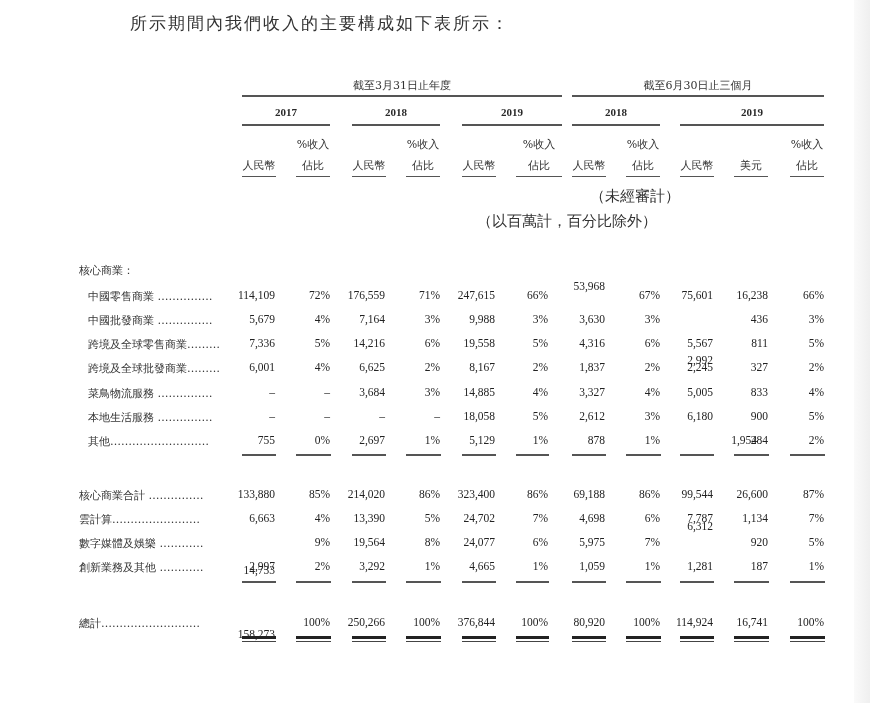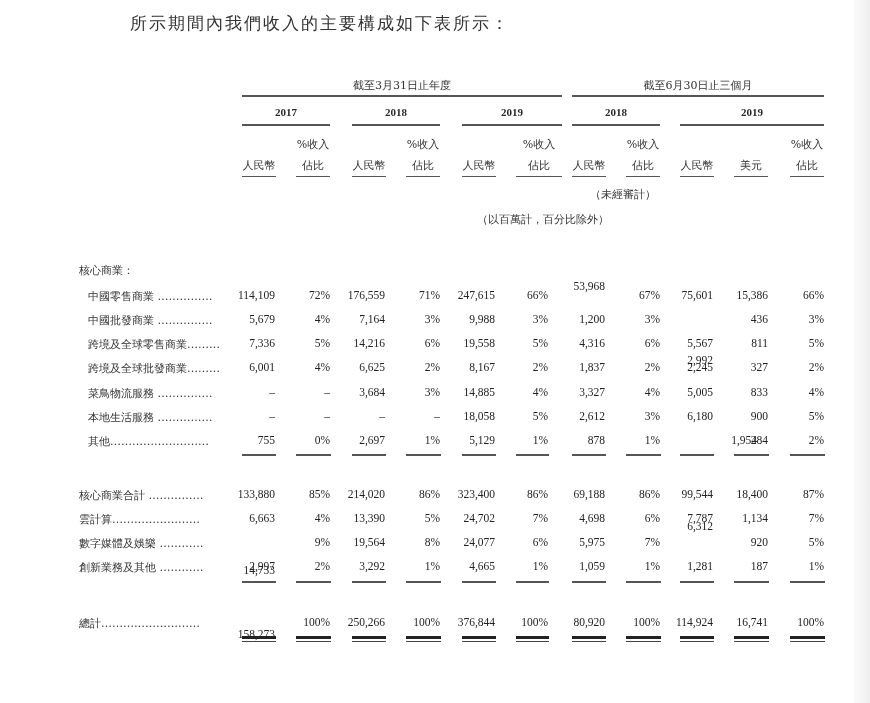--- a/index.html
+++ b/index.html
@@ -11,21 +11,21 @@
   }
   .edge { position:absolute; top:0; right:0; width:16px; height:703px;
     background:linear-gradient(to right,#fafafa,#efefef); }
   .intro { position:absolute; left:130px; top:12px; font-size:17px; letter-spacing:2px; color:#333; }
   .hline { position:absolute; height:1.5px; background:#555; }
   .grp { position:absolute; font-size:11px; text-align:center; color:#333; }
   .yr { position:absolute; font-size:11px; font-weight:bold; text-align:center; font-family:"Liberation Serif", serif; }
   .ch { position:absolute; font-size:11px; text-align:center; line-height:21px; color:#333; }
   .ch .top { display:block; height:21px; }
   .ch .bot { display:block; border-bottom:1.5px solid #555; }
-  .note { position:absolute; font-size:11px; color:#333; }
+  .note { position:absolute; font-size:15px; color:#333; }
   .rowlabel { position:absolute; font-size:11px; color:#333; white-space:nowrap; }
   .section { position:absolute; font-size:11px; color:#333; }
   .cell { position:absolute; font-size:11.5px; text-align:right; font-family:"Liberation Serif", serif; color:#222; }
   .uline { position:absolute; height:1.5px; background:#555; }
   .dbl { position:absolute; height:7px; border-top:3.5px solid #222; }
   .dbl::after { content:""; position:absolute; left:0; right:0; top:2px; height:1.2px; background:#444; }
 </style>
 </head>
 <body>
 
@@ -116,29 +116,29 @@
 <div id="cells">
     <div class="cell" style="left: 221px; width: 54px; top: 289px;">114,109</div>
     <div class="cell" style="left: 290px; width: 40px; top: 289px;">72%</div>
     <div class="cell" style="left: 331px; width: 54px; top: 289px;">176,559</div>
     <div class="cell" style="left: 400px; width: 40px; top: 289px;">71%</div>
     <div class="cell" style="left: 441px; width: 54px; top: 289px;">247,615</div>
     <div class="cell" style="left: 508px; width: 40px; top: 289px;">66%</div>
     <div class="cell" style="left: 551px; width: 54px; top: 280px;">53,968</div>
     <div class="cell" style="left: 620px; width: 40px; top: 289px;">67%</div>
     <div class="cell" style="left: 659px; width: 54px; top: 289px;">75,601</div>
-    <div class="cell" style="left: 724px; width: 44px; top: 289px;">15,386</div>
+    <div class="cell" style="left: 724px; width: 44px; top: 289px;">16,238</div>
     <div class="cell" style="left: 784px; width: 40px; top: 289px;">66%</div>
     <div class="cell" style="left: 221px; width: 54px; top: 313px;">5,679</div>
     <div class="cell" style="left: 290px; width: 40px; top: 313px;">4%</div>
     <div class="cell" style="left: 331px; width: 54px; top: 313px;">7,164</div>
     <div class="cell" style="left: 400px; width: 40px; top: 313px;">3%</div>
     <div class="cell" style="left: 441px; width: 54px; top: 313px;">9,988</div>
     <div class="cell" style="left: 508px; width: 40px; top: 313px;">3%</div>
-    <div class="cell" style="left: 551px; width: 54px; top: 313px;">1,200</div>
+    <div class="cell" style="left: 551px; width: 54px; top: 313px;">3,630</div>
     <div class="cell" style="left: 620px; width: 40px; top: 313px;">3%</div>
     <div class="cell" style="left: 659px; width: 54px; top: 313px; margin-top: 41px;">2,992</div>
     <div class="cell" style="left: 724px; width: 44px; top: 313px;">436</div>
     <div class="cell" style="left: 784px; width: 40px; top: 313px;">3%</div>
     <div class="cell" style="left: 221px; width: 54px; top: 337px;">7,336</div>
     <div class="cell" style="left: 290px; width: 40px; top: 337px;">5%</div>
     <div class="cell" style="left: 331px; width: 54px; top: 337px;">14,216</div>
     <div class="cell" style="left: 400px; width: 40px; top: 337px;">6%</div>
     <div class="cell" style="left: 441px; width: 54px; top: 337px;">19,558</div>
     <div class="cell" style="left: 508px; width: 40px; top: 337px;">5%</div>
@@ -193,21 +193,21 @@
     <div class="cell" style="left: 784px; width: 40px; top: 434px;">2%</div>
     <div class="cell" style="left: 221px; width: 54px; top: 488px;">133,880</div>
     <div class="cell" style="left: 290px; width: 40px; top: 488px;">85%</div>
     <div class="cell" style="left: 331px; width: 54px; top: 488px;">214,020</div>
     <div class="cell" style="left: 400px; width: 40px; top: 488px;">86%</div>
     <div class="cell" style="left: 441px; width: 54px; top: 488px;">323,400</div>
     <div class="cell" style="left: 508px; width: 40px; top: 488px;">86%</div>
     <div class="cell" style="left: 551px; width: 54px; top: 488px;">69,188</div>
     <div class="cell" style="left: 620px; width: 40px; top: 488px;">86%</div>
     <div class="cell" style="left: 659px; width: 54px; top: 488px;">99,544</div>
-    <div class="cell" style="left: 724px; width: 44px; top: 488px;">18,400</div>
+    <div class="cell" style="left: 724px; width: 44px; top: 488px;">26,600</div>
     <div class="cell" style="left: 784px; width: 40px; top: 488px;">87%</div>
     <div class="cell" style="left: 221px; width: 54px; top: 512px;">6,663</div>
     <div class="cell" style="left: 290px; width: 40px; top: 512px;">4%</div>
     <div class="cell" style="left: 331px; width: 54px; top: 512px;">13,390</div>
     <div class="cell" style="left: 400px; width: 40px; top: 512px;">5%</div>
     <div class="cell" style="left: 441px; width: 54px; top: 512px;">24,702</div>
     <div class="cell" style="left: 508px; width: 40px; top: 512px;">7%</div>
     <div class="cell" style="left: 551px; width: 54px; top: 512px;">4,698</div>
     <div class="cell" style="left: 620px; width: 40px; top: 512px;">6%</div>
     <div class="cell" style="left: 659px; width: 54px; top: 512px;">7,787</div>

